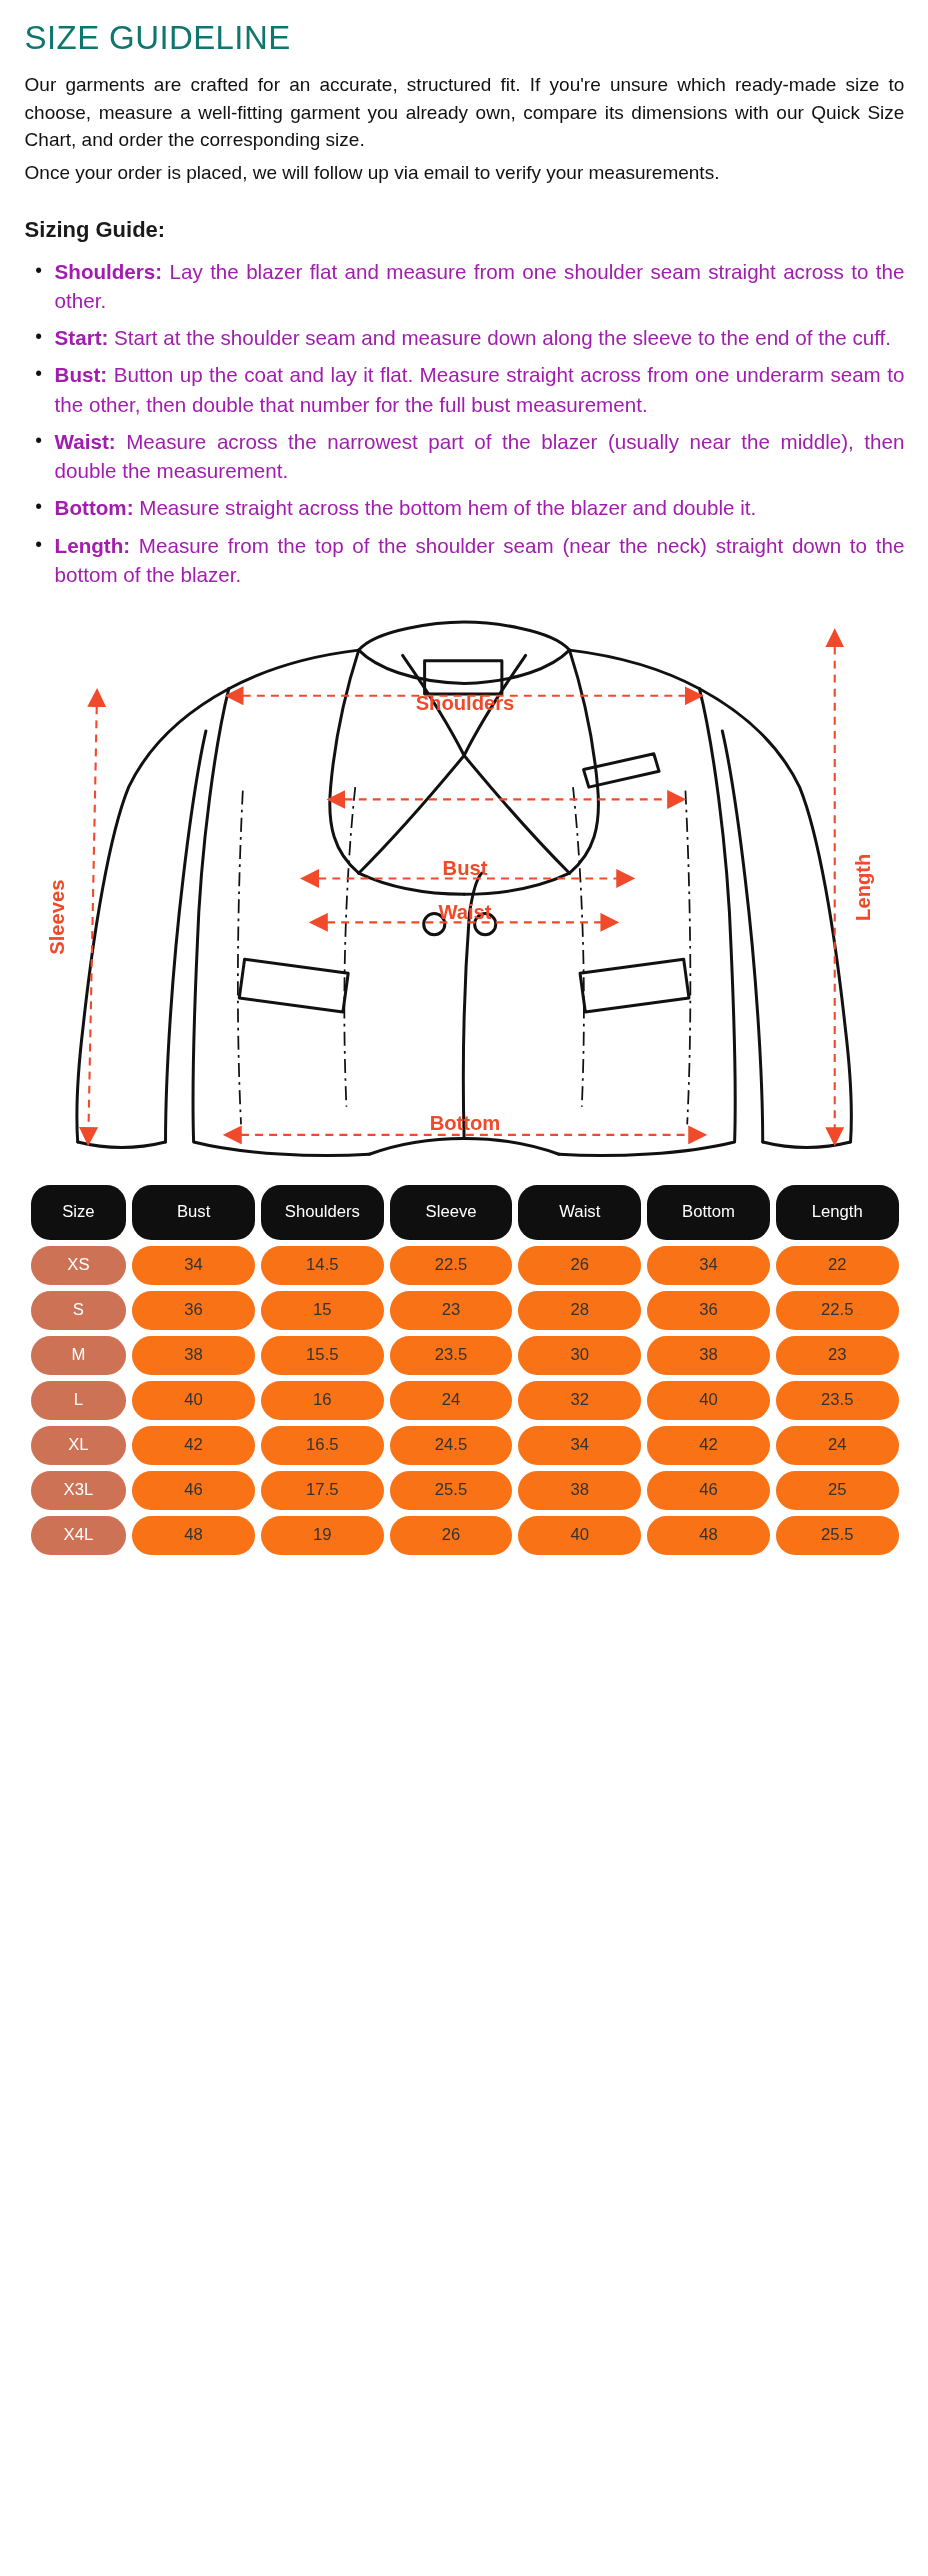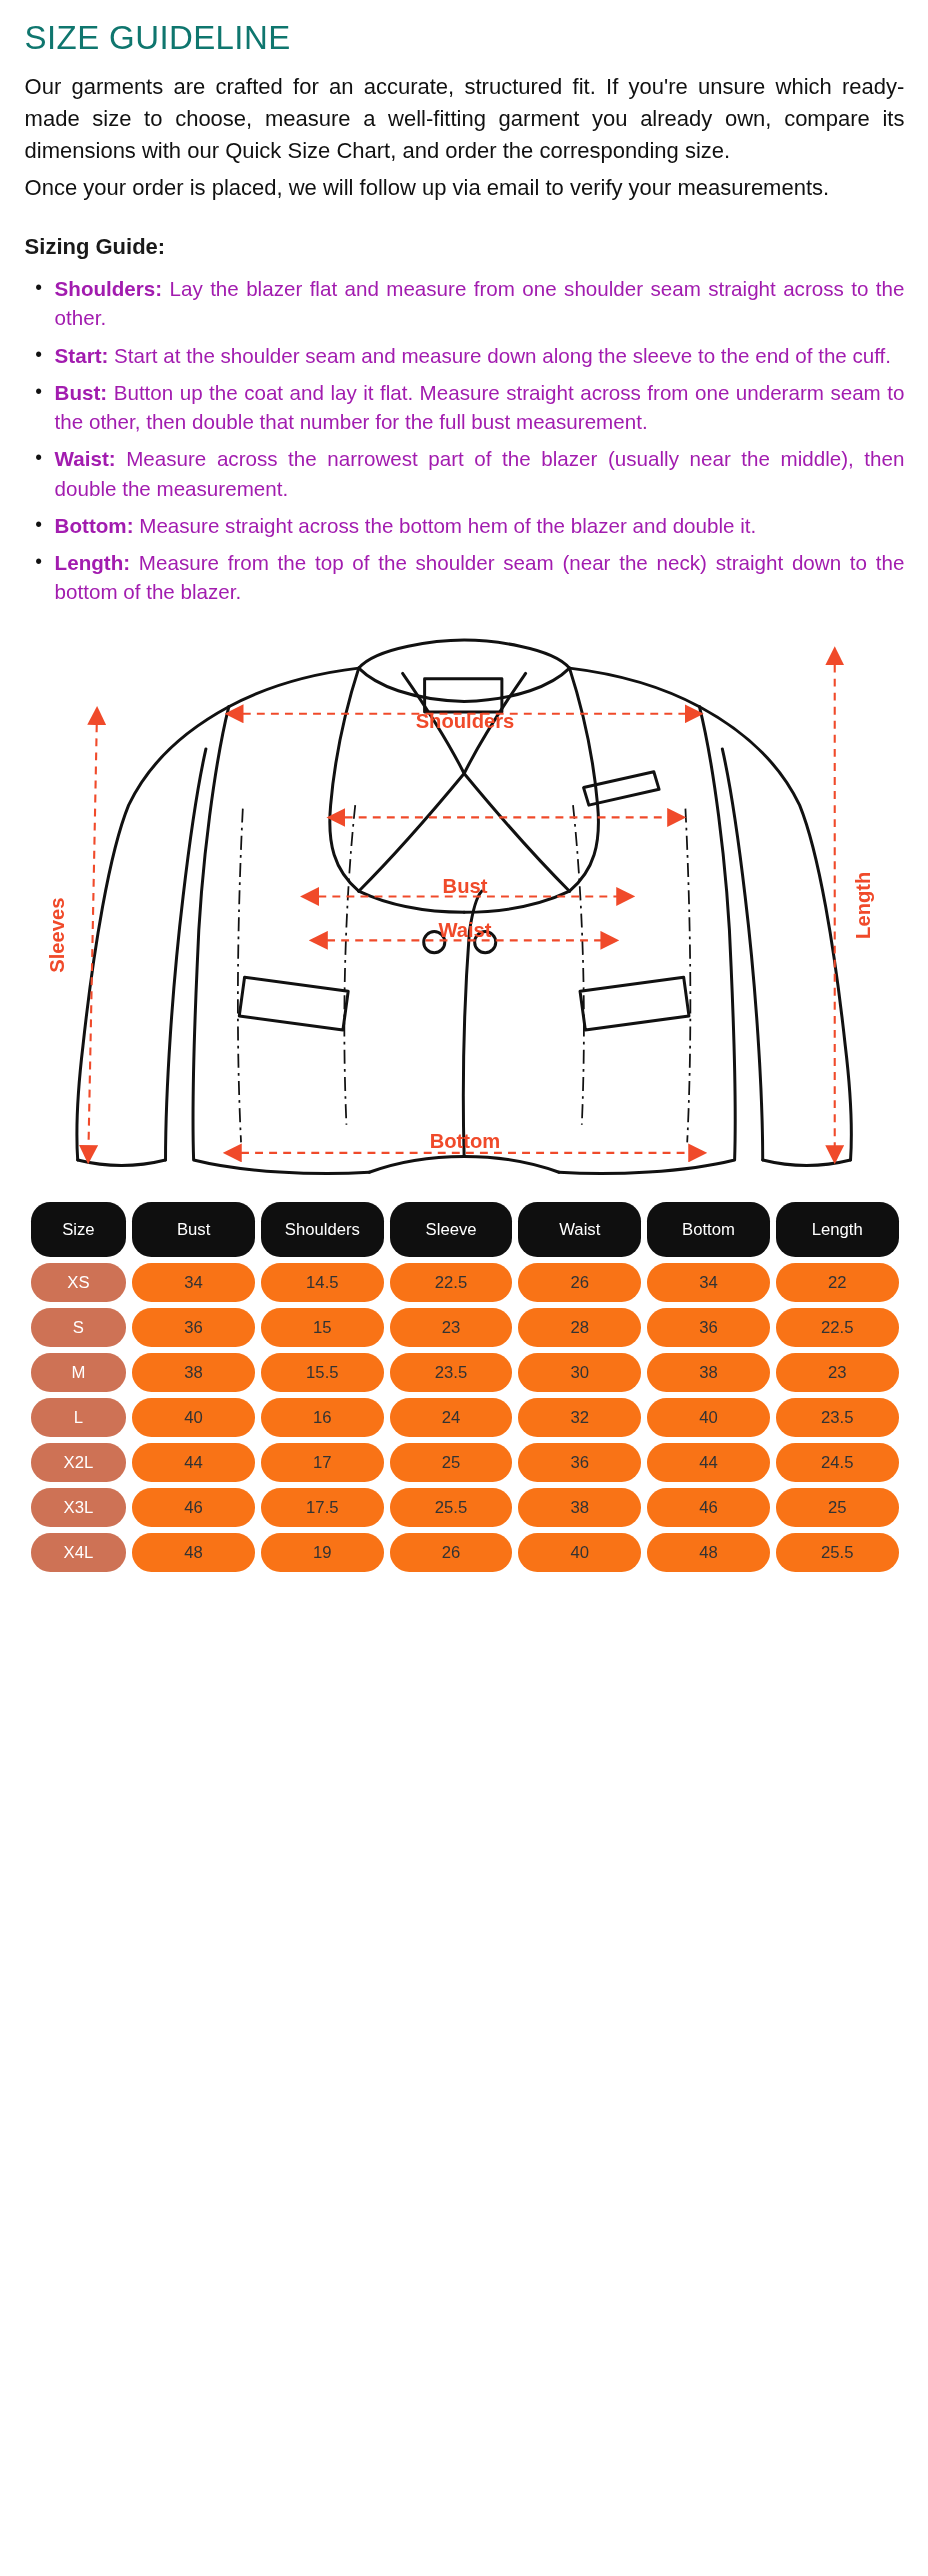--- a/index.html
+++ b/index.html
@@ -16,21 +16,21 @@
   }
   .title {
     text-align: left;
     color: #0f766e;
     font-size: 33px;
     font-weight: normal;
     letter-spacing: 0.4px;
     margin: 19.3px 0 14px 0;
   }
   .intro p {
-    font-size: 22px;
+    font-size: 19px;
     line-height: 1.45;
     text-align: justify;
     margin: 0 0 5.3px 0;
     color: #111;
   }
   .intro p.last { text-align: left; }
   .sizing-head {
     font-size: 22px;
     font-weight: bold;
     margin: 30px 0 14px 0;
@@ -244,27 +244,27 @@
         <tr>
           <td class="sizecell">L</td>
           <td>40</td>
           <td>16</td>
           <td>24</td>
           <td>32</td>
           <td>40</td>
           <td>23.5</td>
         </tr>
         <tr>
-          <td class="sizecell">X2L</td>
-          <td>44</td>
-          <td>17</td>
-          <td>25</td>
-          <td>36</td>
-          <td>44</td>
+          <td class="sizecell">XL</td>
+          <td>42</td>
+          <td>16.5</td>
           <td>24.5</td>
+          <td>34</td>
+          <td>42</td>
+          <td>24</td>
         </tr>
         <tr>
           <td class="sizecell">X3L</td>
           <td>46</td>
           <td>17.5</td>
           <td>25.5</td>
           <td>38</td>
           <td>46</td>
           <td>25</td>
         </tr>

